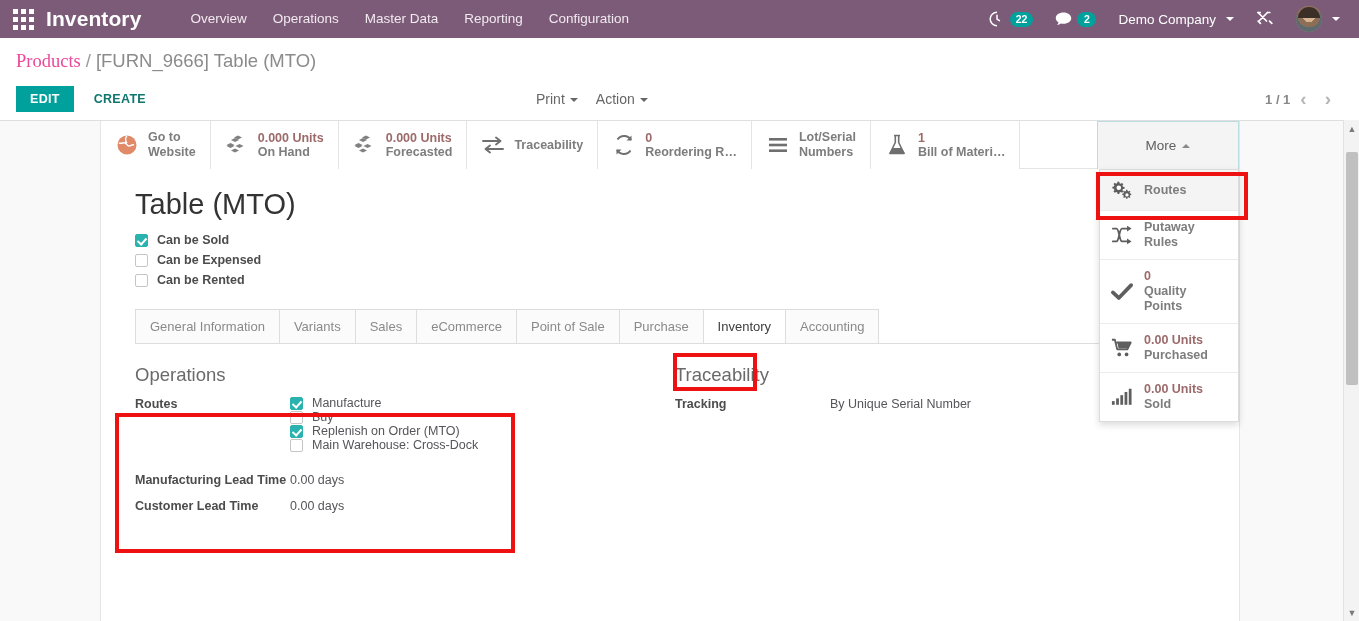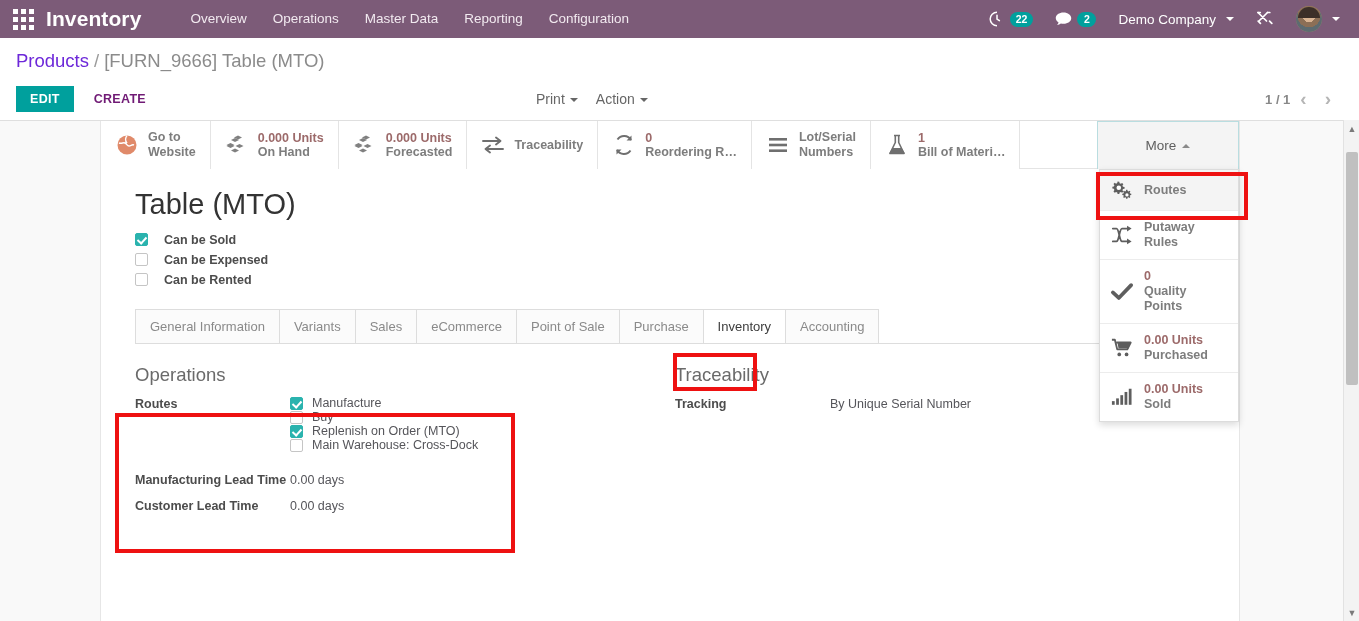--- a/index.html
+++ b/index.html
@@ -64,30 +64,30 @@
     background: #a98a6a; display: inline-block; position: relative;
   }
   .avatar .face { position:absolute; left:0; top:0; width:100%; height:100%;
     background: radial-gradient(circle at 50% 38%, #d9b493 0 30%, #8c6f56 31% 55%, #5d6b70 56% 100%); }
   .avatar .hair { position:absolute; left:2px; top:1px; width:22px; height:11px;
     border-radius:11px 11px 0 0; background:#3c2f28; }
 
   
   .control-panel { background: #ffffff; border-bottom: 1px solid #dfdfdf; padding: 0 16px; }
   .breadcrumb { padding: 12px 0 6px 0; font-size: 18.5px; }
-  .breadcrumb a { color: #6d28d9; text-decoration: none; cursor: pointer; }
+  .breadcrumb a { color: #ec4899; text-decoration: none; cursor: pointer; font-family: Liberation Serif, serif; }
   .breadcrumb .sep { color: #9b9b9b; margin: 0 5px; }
   .breadcrumb .current { color: #8b8b8b; }
   .cp-buttons { display: flex; align-items: center; height: 42px; position: relative; }
   .btn-edit {
     background: #00A09D; color: #fff; border: none; font-size: 12.5px; font-weight: bold;
     padding: 6px 14px; cursor: pointer; letter-spacing: .3px;
   }
   .btn-create {
-    background: transparent; border: none; color: #701a75; font-size: 12.5px; font-weight: bold;
+    background: transparent; border: none; color: #0f766e; font-size: 12.5px; font-weight: bold;
     padding: 6px 14px; margin-left: 6px; cursor: pointer; letter-spacing: .3px;
   }
   .cp-mid { position: absolute; left: 520px; display: flex; gap: 18px; align-items: center; }
   .dropbtn { color: #666666; font-size: 14px; cursor: pointer; }
   .pager {
     position: absolute; right: 4px; display: flex; align-items: center; gap: 2px;
     color: #888; font-size: 13px; font-weight: bold;
   }
   .pager .arrow {
     color: #b5b5b5; font-size: 19px; padding: 0 8px; cursor: pointer; line-height: 18px;
@@ -132,21 +132,21 @@
   .more-item:last-child { border-bottom: none; }
   .more-item.first { background: #f4f4f4; }
   .more-item .mtxt { font-size: 12.5px; font-weight: bold; line-height: 15px; }
   .more-item .mtxt .val { color: #9c6a6a; display: block; }
   .more-item .mtxt .lbl { color: #7d7d7d; display: block; }
   .more-ico { width: 24px; height: 22px; flex: 0 0 24px; color: #6f6f6f; }
 
   
   .title-block { padding: 18px 0 0 34px; }
   .prod-title { font-size: 29px; color: #333333; font-weight: normal; margin: 0 0 12px 0; line-height: 34px; }
-  .cbrow { display: flex; align-items: flex-start; gap: 16px; margin-bottom: 6px; }
+  .cbrow { display: flex; align-items: center; gap: 9px; margin-bottom: 6px; }
   .cbox {
     width: 13px; height: 13px; border: 1px solid #c5c5c5; background: #fff;
     display: inline-block; position: relative; border-radius: 2px; cursor: pointer;
   }
   .cbox.on { background: #2ab3ae; border-color: #2ab3ae; }
   .cbox.on:after {
     content: ""; position: absolute; left: 3px; top: 1px; width: 4px; height: 7px;
     border: solid #ffffff; border-width: 0 2px 2px 0; transform: rotate(42deg);
   }
   .cblabel { font-size: 12.5px; font-weight: bold; color: #4c4c4c; }

